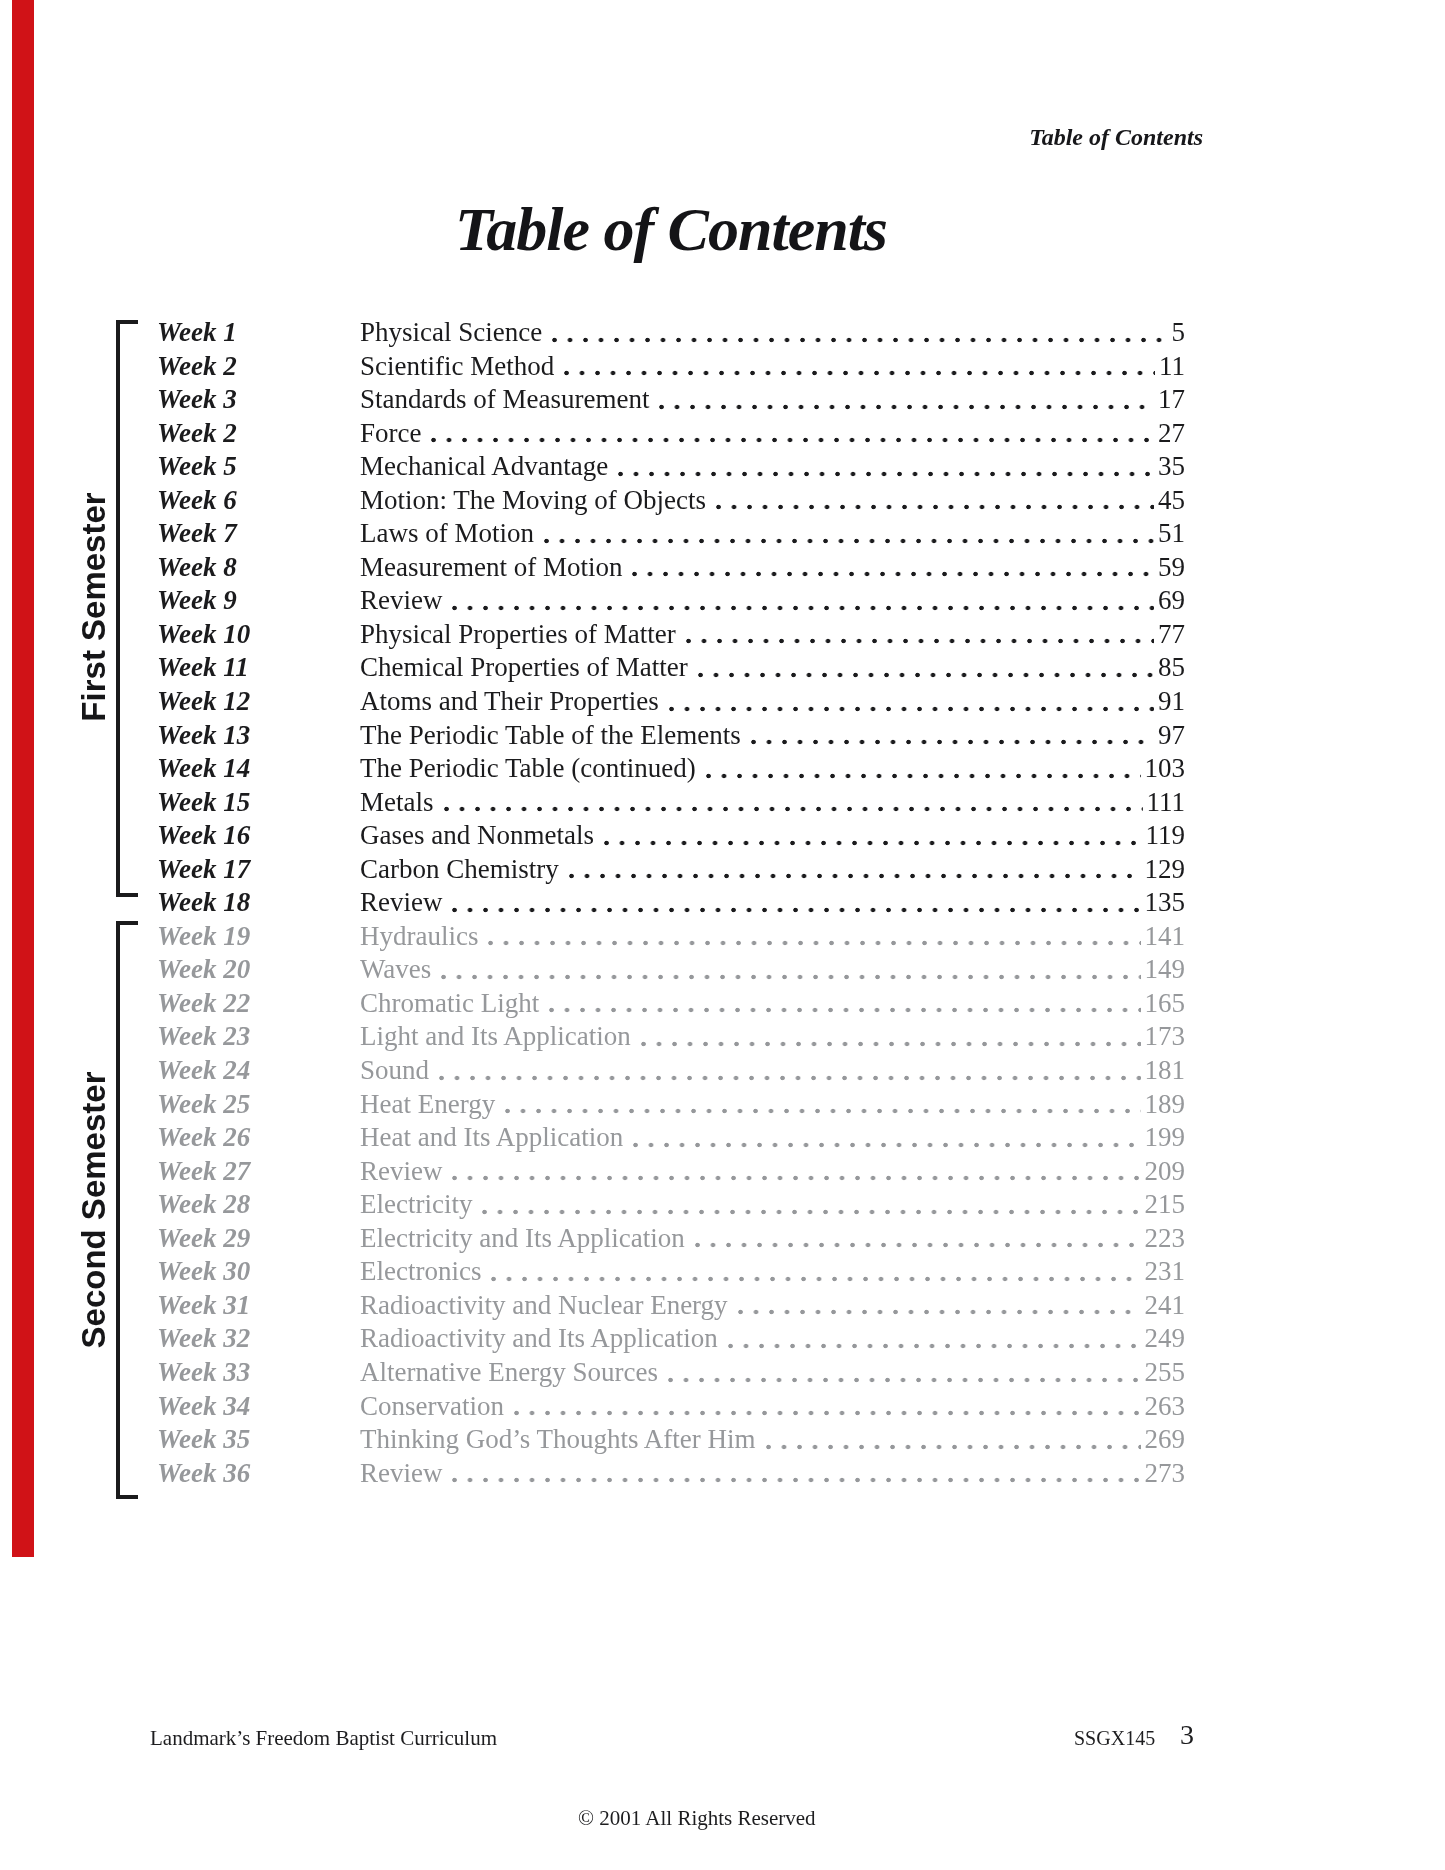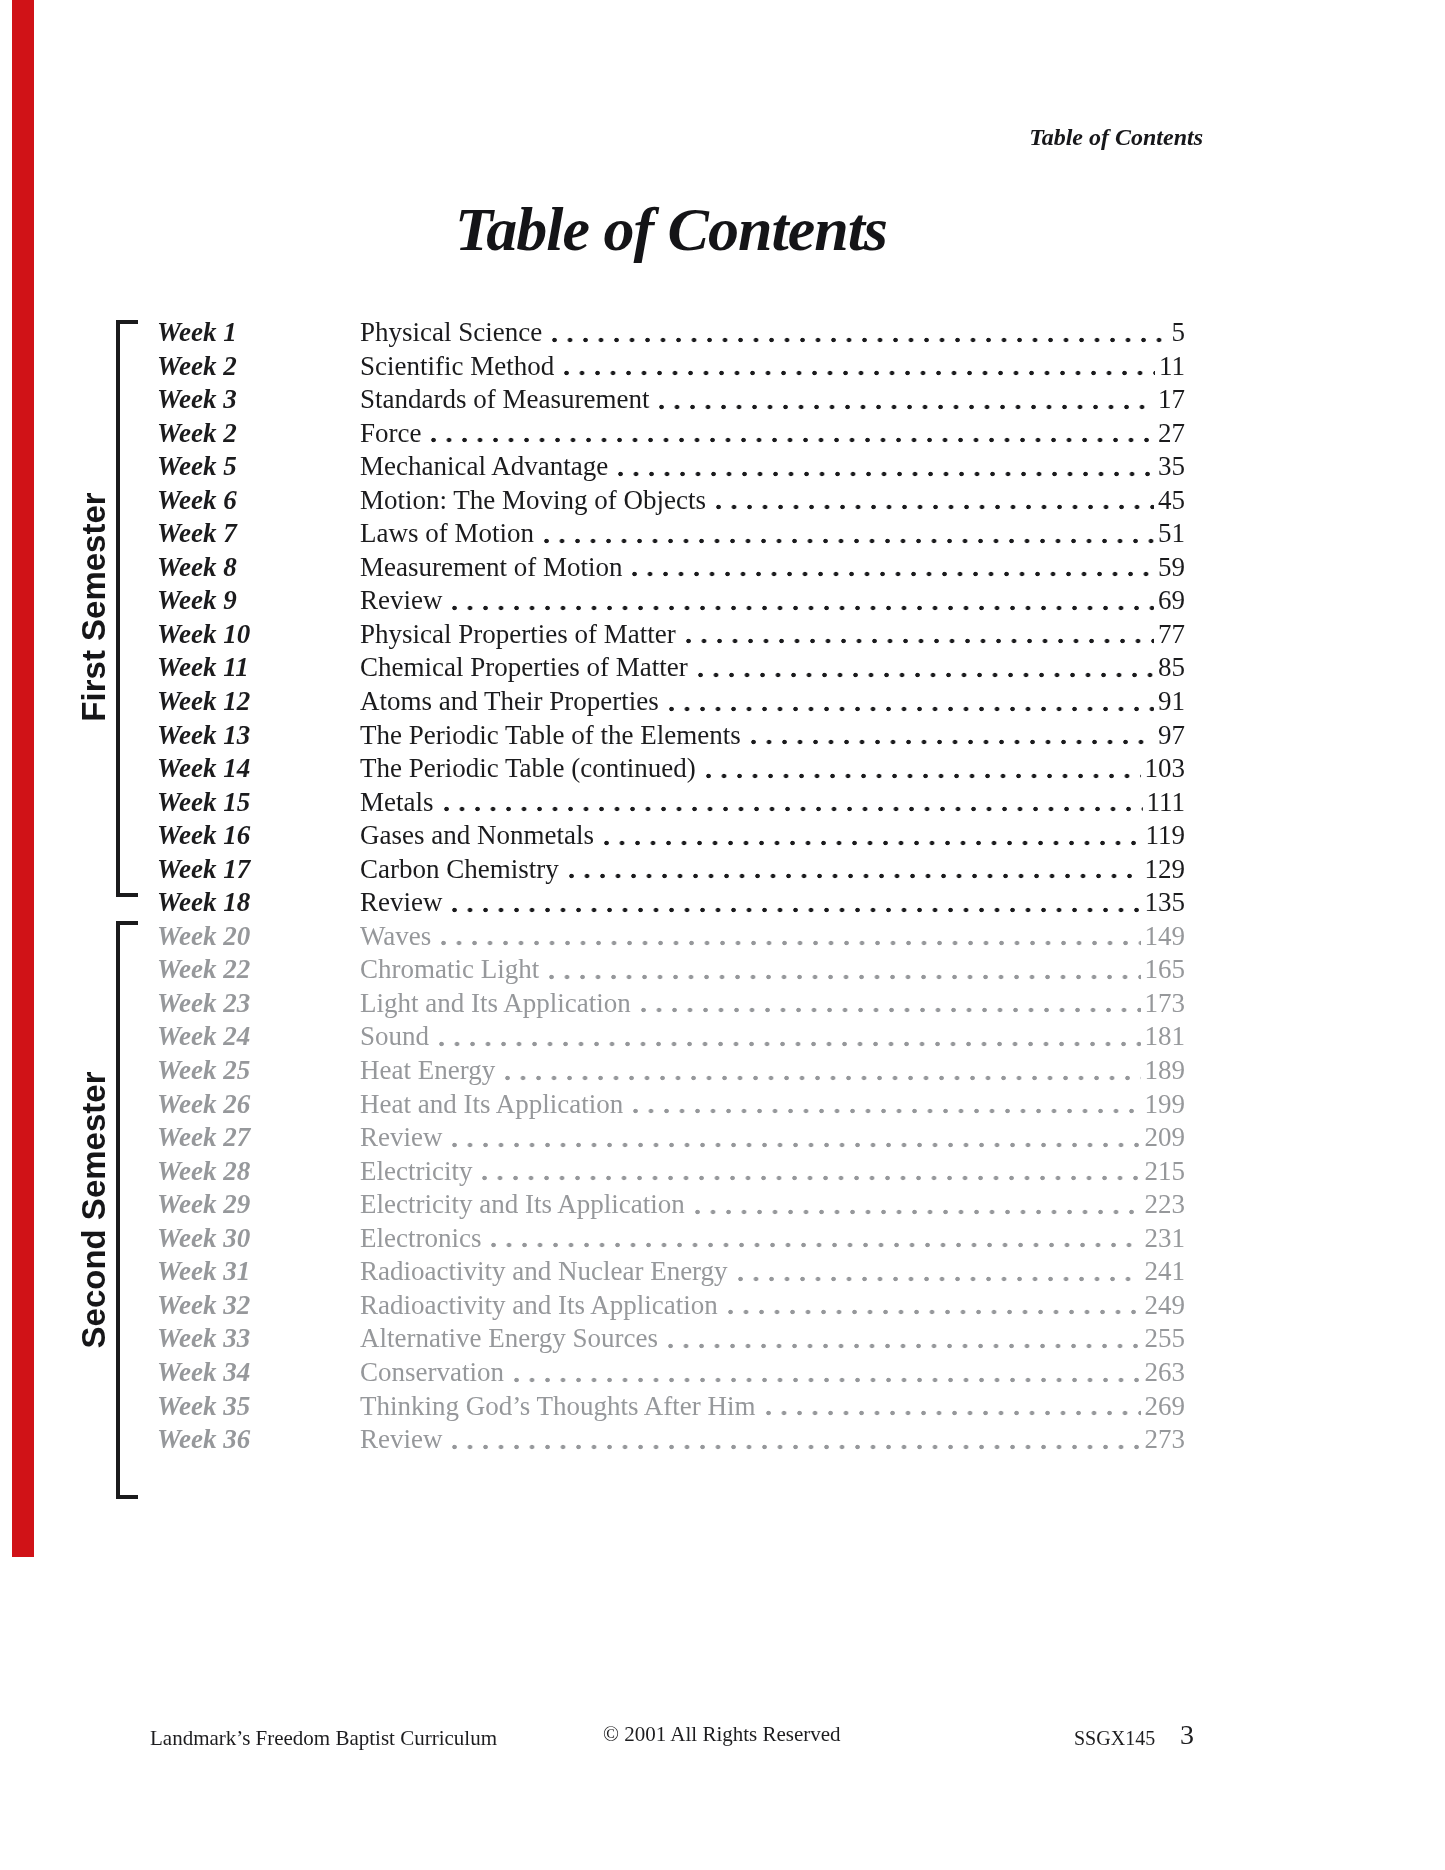--- a/index.html
+++ b/index.html
@@ -67,21 +67,21 @@
   .row .leader{
     flex:1 1 auto;align-self:flex-end;height:6px;
     margin:0 4px 7px 10px;
     background-image:radial-gradient(circle at 2.5px 3px, currentColor 1.9px, transparent 2.6px);
     background-size:15.5px 6px;background-repeat:repeat-x;
   }
   .row .pg{flex:0 0 auto;text-align:right;}
   
   .footer-item{position:absolute;font-size:21px;color:#1d1d1f;text-align:center;}
   .f-left{left:150px;top:1726px;}
-  .f-center{left:578px;top:1722px;margin-left:25px;}
+  .f-center{left:578px;top:1806px;}
   .f-code{left:1074px;top:1727px;font-size:20px;}
   .f-page{left:1180px;top:1719px;font-size:28px;}
 </style>
 </head>
 <body>
 
 <div class="page" style="--accent: #d01217; --ink: #1b1b1d; --muted: #96989b;">
 
   <div class="red-bar"></div>
 
@@ -199,20 +199,26 @@
         <span class="leader"></span>
         <span class="pg">129</span>
       </div>
       <div class="row">
         <span class="wk">Week 18</span>
         <span class="tt">Review</span>
         <span class="leader"></span>
         <span class="pg">135</span>
       </div>
       <div class="row sem2">
+        <span class="wk">Week 19</span>
+        <span class="tt">Hydraulics</span>
+        <span class="leader"></span>
+        <span class="pg">141</span>
+      </div>
+      <div class="row sem2">
         <span class="wk">Week 20</span>
         <span class="tt">Waves</span>
         <span class="leader"></span>
         <span class="pg">149</span>
       </div>
       <div class="row sem2">
         <span class="wk">Week 22</span>
         <span class="tt">Chromatic Light</span>
         <span class="leader"></span>
         <span class="pg">165</span>

